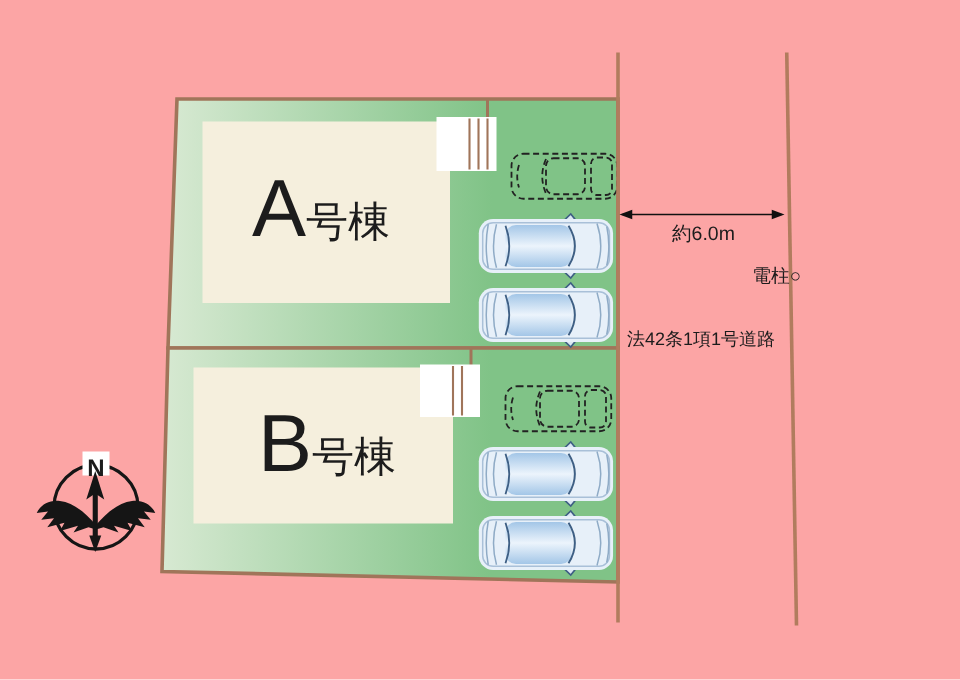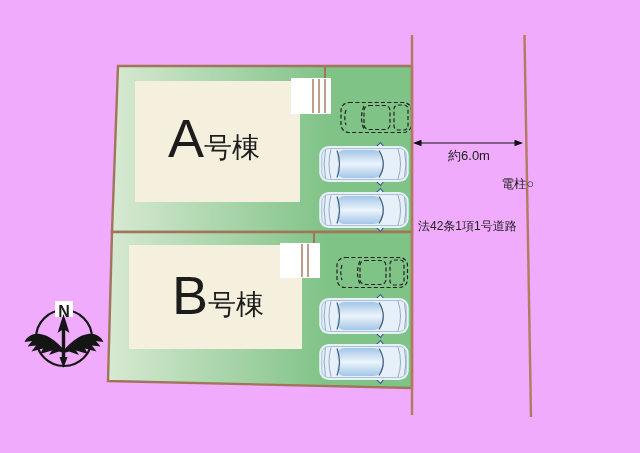--- a/index.html
+++ b/index.html
@@ -1,19 +1,19 @@
 <!DOCTYPE html>
 <html><head>
 <meta charset="utf-8">
 <style>
   html,body{margin:0;padding:0;background:#ffffff;}
   .canvas{
     position:relative;
     width:640px;height:453px;
-    background:#f0abfc;
+    background:#fca5a5;
     font-family:"Liberation Sans","DejaVu Sans",sans-serif;
     overflow:hidden;
   }
   svg{display:block;}
   text{font-family:"Liberation Sans","DejaVu Sans",sans-serif;}
 </style>
 </head>
 <body>
 
 <div class="canvas">

